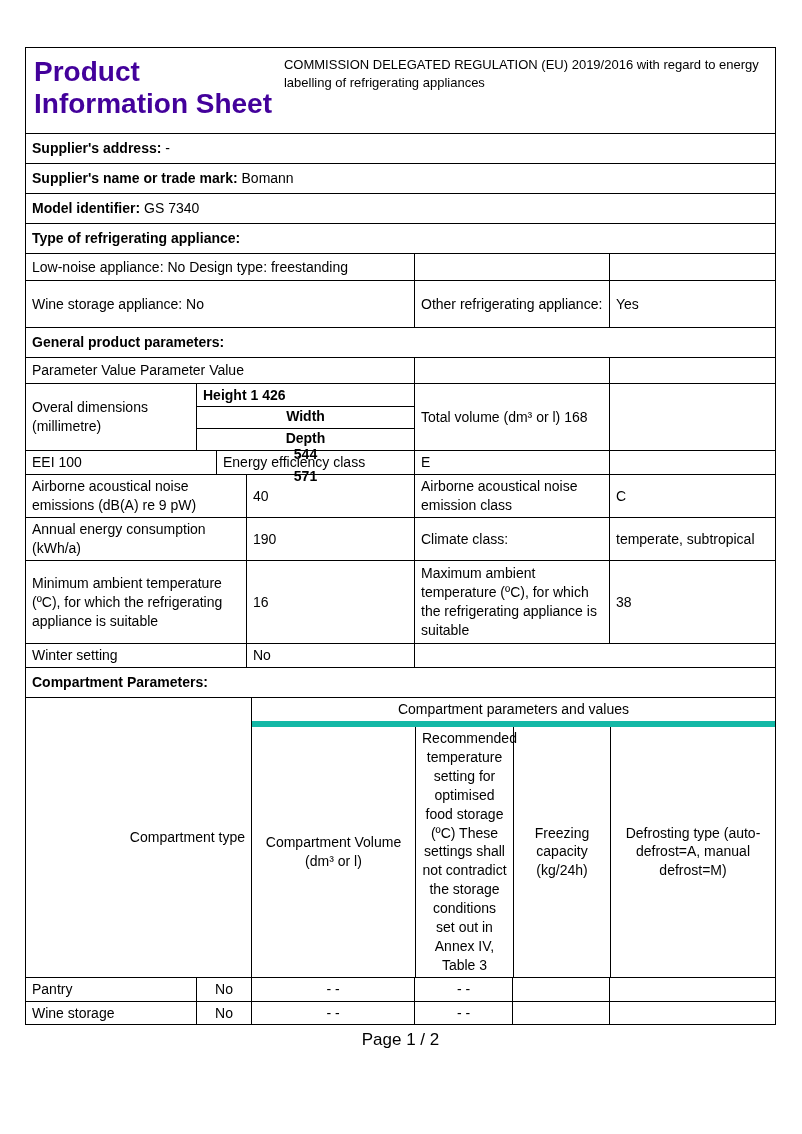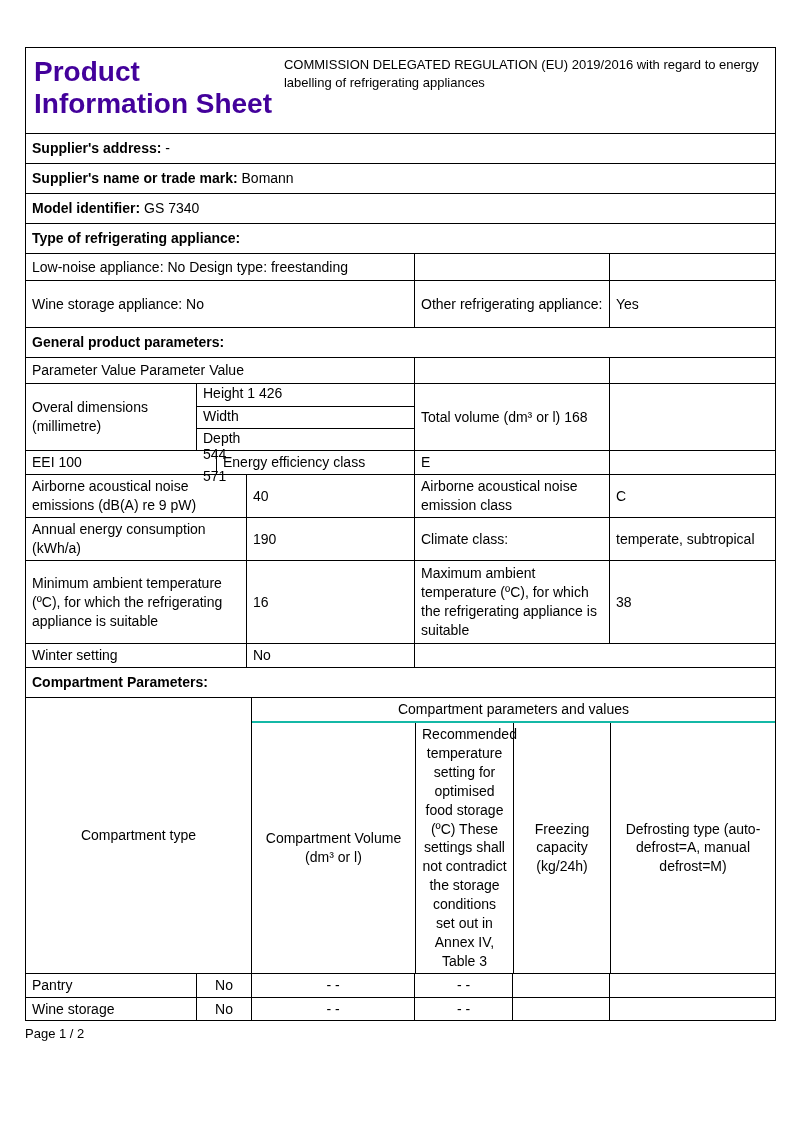--- a/index.html
+++ b/index.html
@@ -40,33 +40,33 @@
   .h25{min-height:25px} .h22{min-height:22px} .h42{min-height:42px}
   .h82{min-height:82px} .h66{min-height:66px}
 
   
   .title-cell { flex-direction:row; align-items:flex-start; justify-content:center; padding:8px 8px 6px 8px; }
   h1.title { font-size:28px; font-weight:bold; line-height:1.15; margin-bottom:7px; color:#43019b; }
   .reg { font-size:13px; }
 
   
   .stack { padding:0; flex-direction:column; align-items:stretch; }
-  .sub { height:22px; display:flex; padding:0 6px; }
+  .sub { height:22px; display:flex; align-items:center; padding:0 6px;font-weight:bold; }
   .sub + .sub { border-top:1px solid #000;flex-direction:column; }
 
   
   .comp-right { flex:1 1 auto; display:flex; flex-direction:column; border-left:1px solid #000; }
-  .comp-h1 { min-height:24px; display:flex; align-items:center; justify-content:center; border-bottom:2px solid #14b8a6; padding:2px 6px; text-align:center; }
+  .comp-h1 { min-height:24px; display:flex; align-items:center; justify-content:center; border-bottom:6px solid #14b8a6; padding:2px 6px; text-align:center; }
   .comp-h2 { display:flex; flex:1 1 auto; align-items:stretch; }
   .comp-h2 .cell { justify-content:center; }
   .comp-h2 .cell .txt { text-align:center; }
   .comp-left { justify-content:center; }
-  .comp-left .txt { text-align:center; }
-
-  .footer { width:751px; margin-left:0; text-align:left; font-size:13px; padding-top:4px; }
+  .comp-left .txt { text-align:right; }
+
+  .footer { width:751px; margin-left:0; text-align:center; font-size:17px; padding-top:4px; }
 </style>
 </head>
 <body>
 
 <div class="sheet">
   <div class="doc">
 
     <div class="row first">
       <div class="cell grow title-cell">
         <h1 class="title" style="color: rgb(67, 1, 155);">Product Information Sheet</h1>

